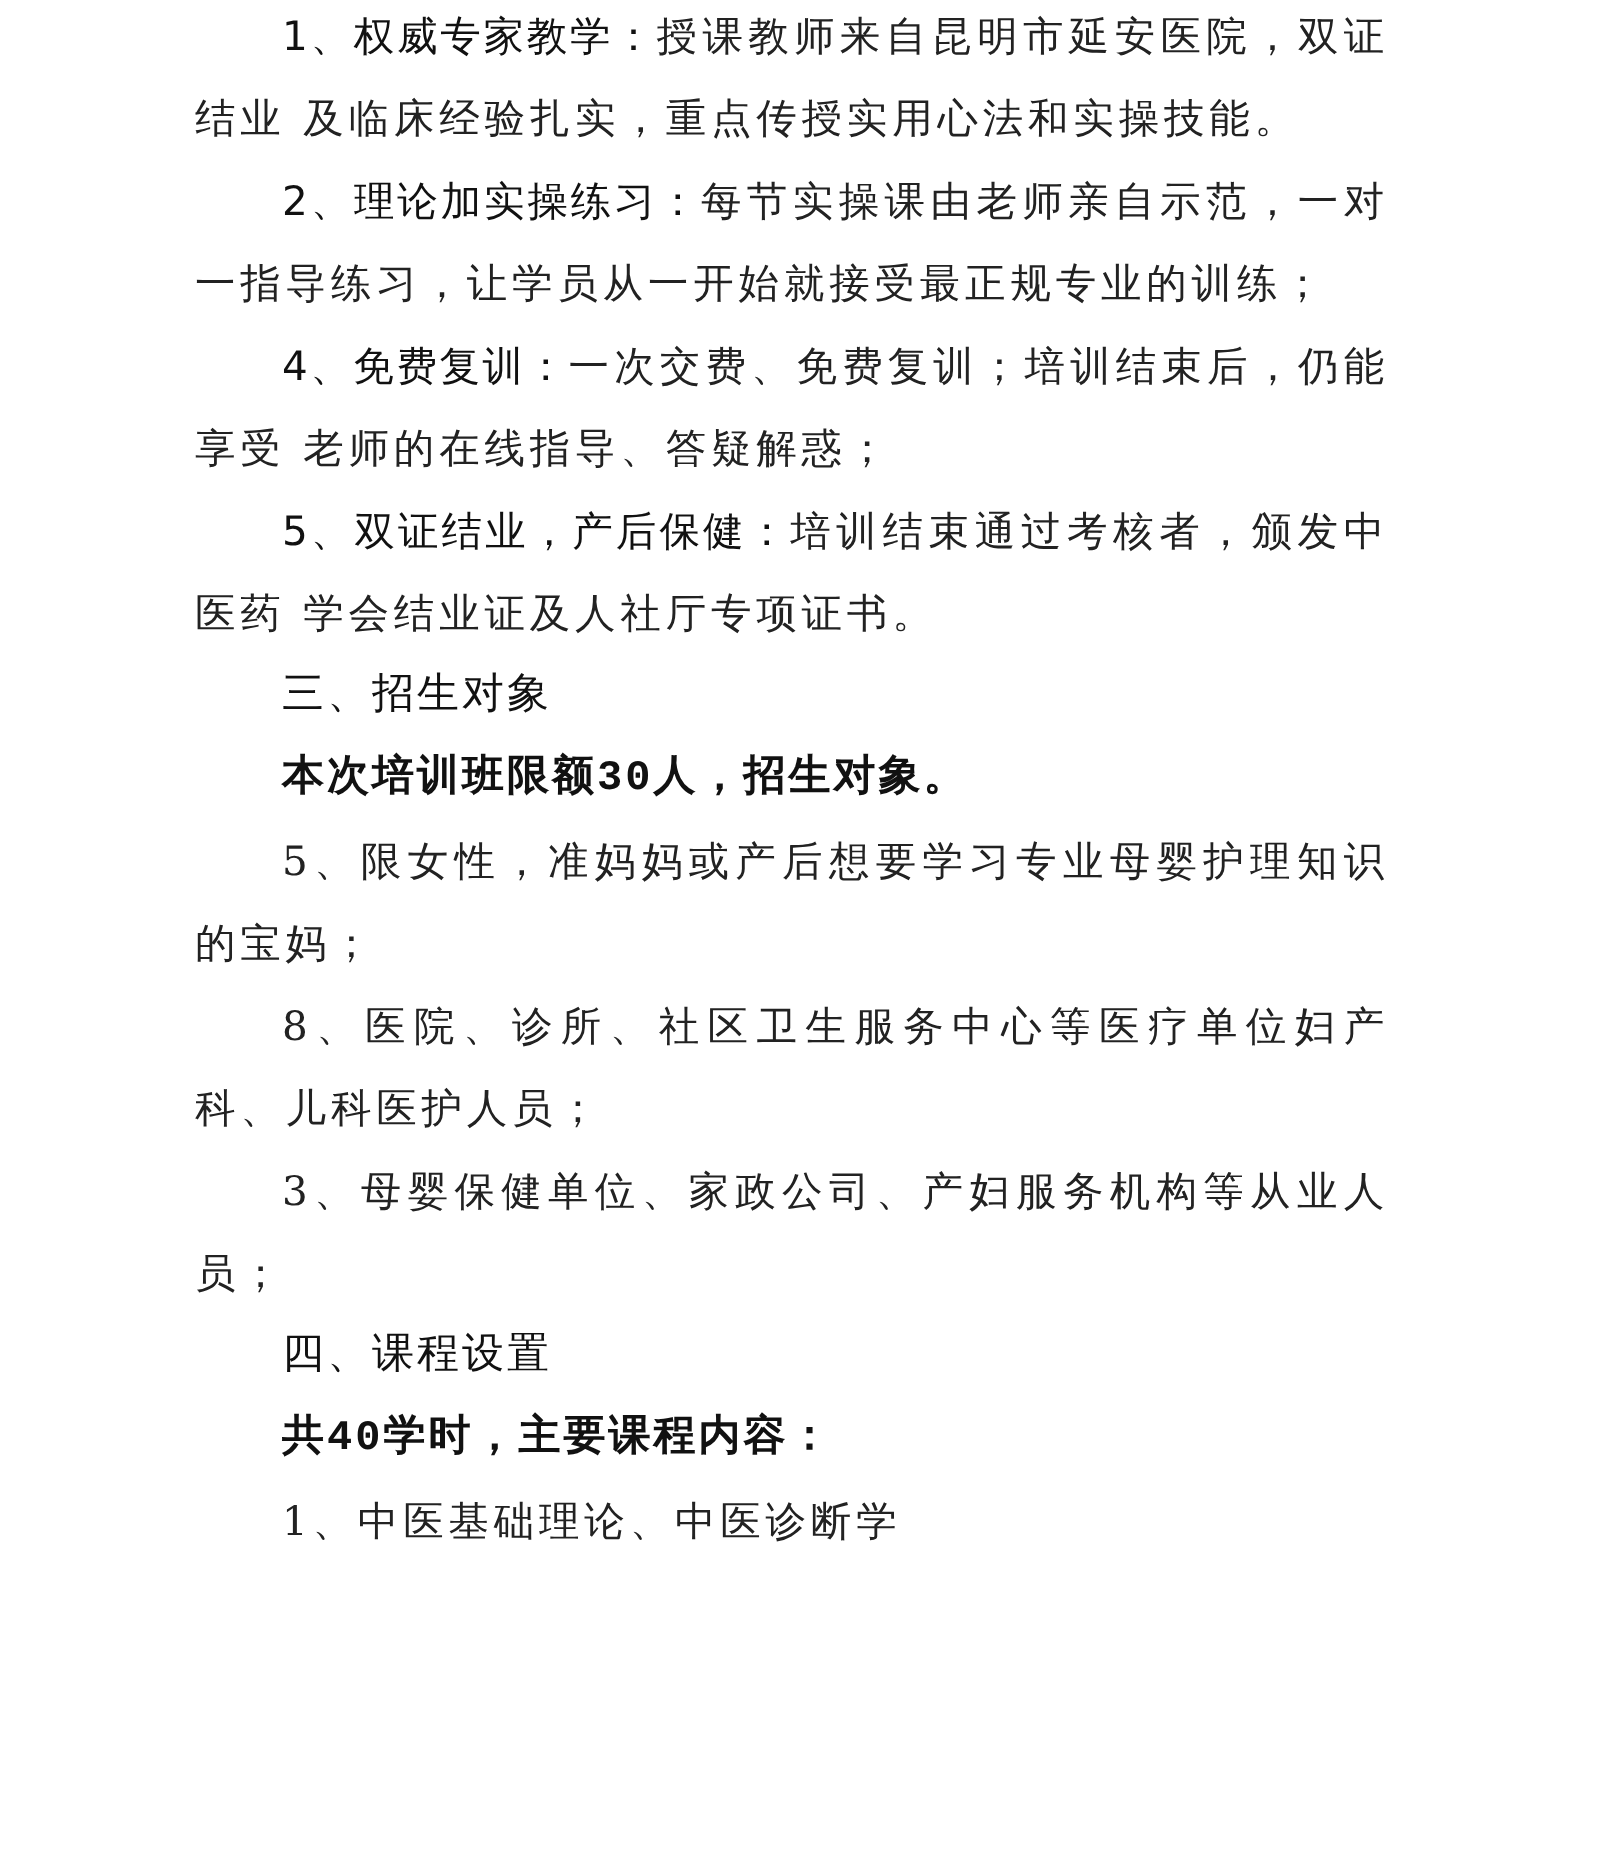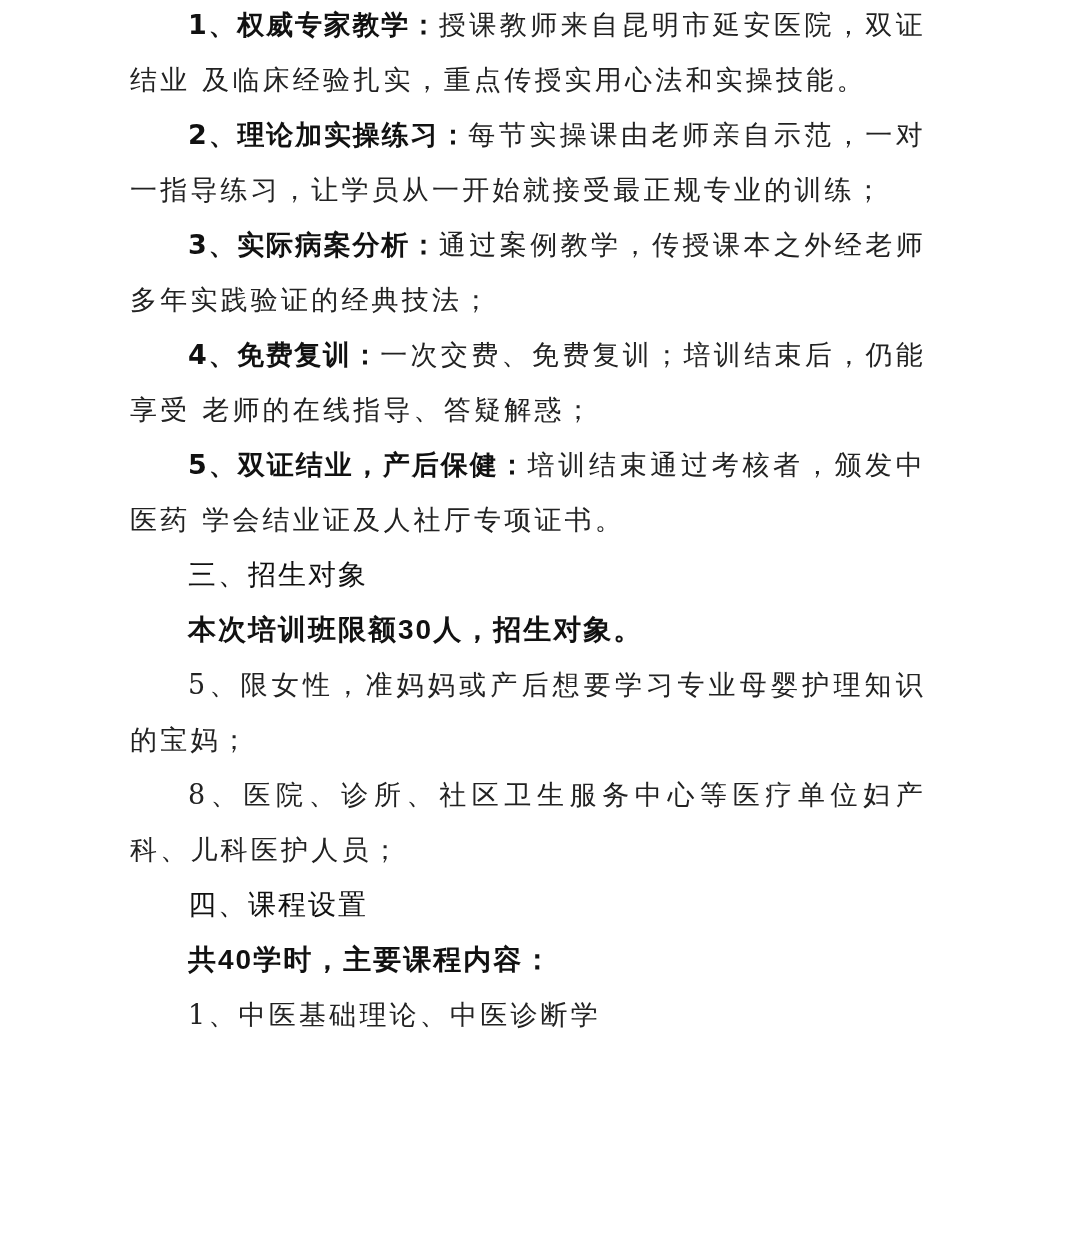--- a/index.html
+++ b/index.html
@@ -1,37 +1,37 @@
 <!DOCTYPE html>
 <html><head>
 <meta charset="utf-8">
 <style>
   html, body { margin: 0; padding: 0; background: #ffffff; }
   body { width: 1080px; height: 1237px; overflow: hidden; position: relative;
          font-family: "DejaVu Serif", "Liberation Serif", serif; color: #1a1a1a; }
   .doc { position: absolute; left: 130px; top: 0; width: 796px; }
   .p { font-size: 27px; line-height: 55px; margin: 0; text-align: justify;
        text-indent: 58px; letter-spacing: 3.2px; color: #222; }
-  .p .b { font-weight: bold; font-family: "DejaVu Sans", "Liberation Sans", sans-serif; color: #111; letter-spacing: 1.5px; }
+  .p .b { font-weight: normal; font-family: "DejaVu Sans", "Liberation Sans", sans-serif; color: #111; letter-spacing: 1.5px; }
   .h { font-size: 28px; line-height: 55px; margin: 0; text-indent: 58px;
-       font-family: Liberation Sans, sans-serif; color: #111; letter-spacing: 2px; }
+       font-family: Liberation Mono, monospace; color: #111; letter-spacing: 2px; }
   .hb { font-weight: bold; }
 </style>
 </head>
 <body>
 
 <div class="doc">
   <p class="p" style="margin-top:-3px"><span class="b"><span>1、</span><span>权威专家教学：</span></span><span>授课教师来自昆明市延安医院，双证结业 及临床经验扎实，重点传授实用心法和实操技能。</span></p>
   <p class="p"><span class="b"><span>2、</span><span>理论加实操练习：</span></span><span>每节实操课由老师亲自示范，一对一指导练习，让学员从一开始就接受最正规专业的训练；</span></p>
-  <p class="p"><span class="b"><span>3、</span><span>实际病案分析：</span></span><span>通过案例教学，传授课本之外经老师多年实践验证的经典技法；</span></p>
   <p class="p"><span class="b"><span>4、</span><span>免费复训：</span></span><span>一次交费、免费复训；培训结束后，仍能享受 老师的在线指导、答疑解惑；</span></p>
   <p class="p"><span class="b"><span>5、</span><span>双证结业，产后保健：</span></span><span>培训结束通过考核者，颁发中医药 学会结业证及人社厅专项证书。</span></p>
 
   <p class="h">三、招生对象</p>
   <p class="h hb">本次培训班限额30人，招生对象。</p>
   <p class="p">5、限女性，准妈妈或产后想要学习专业母婴护理知识的宝妈；</p>
   <p class="p">8、医院、诊所、社区卫生服务中心等医疗单位妇产科、儿科医护人员；</p>
+  <p class="p">3、母婴保健单位、家政公司、产妇服务机构等从业人员；</p>
 
   <p class="h">四、课程设置</p>
   <p class="h hb">共40学时，主要课程内容：</p>
   <p class="p">1、中医基础理论、中医诊断学</p>
 
 </div>
 
 </body></html>

